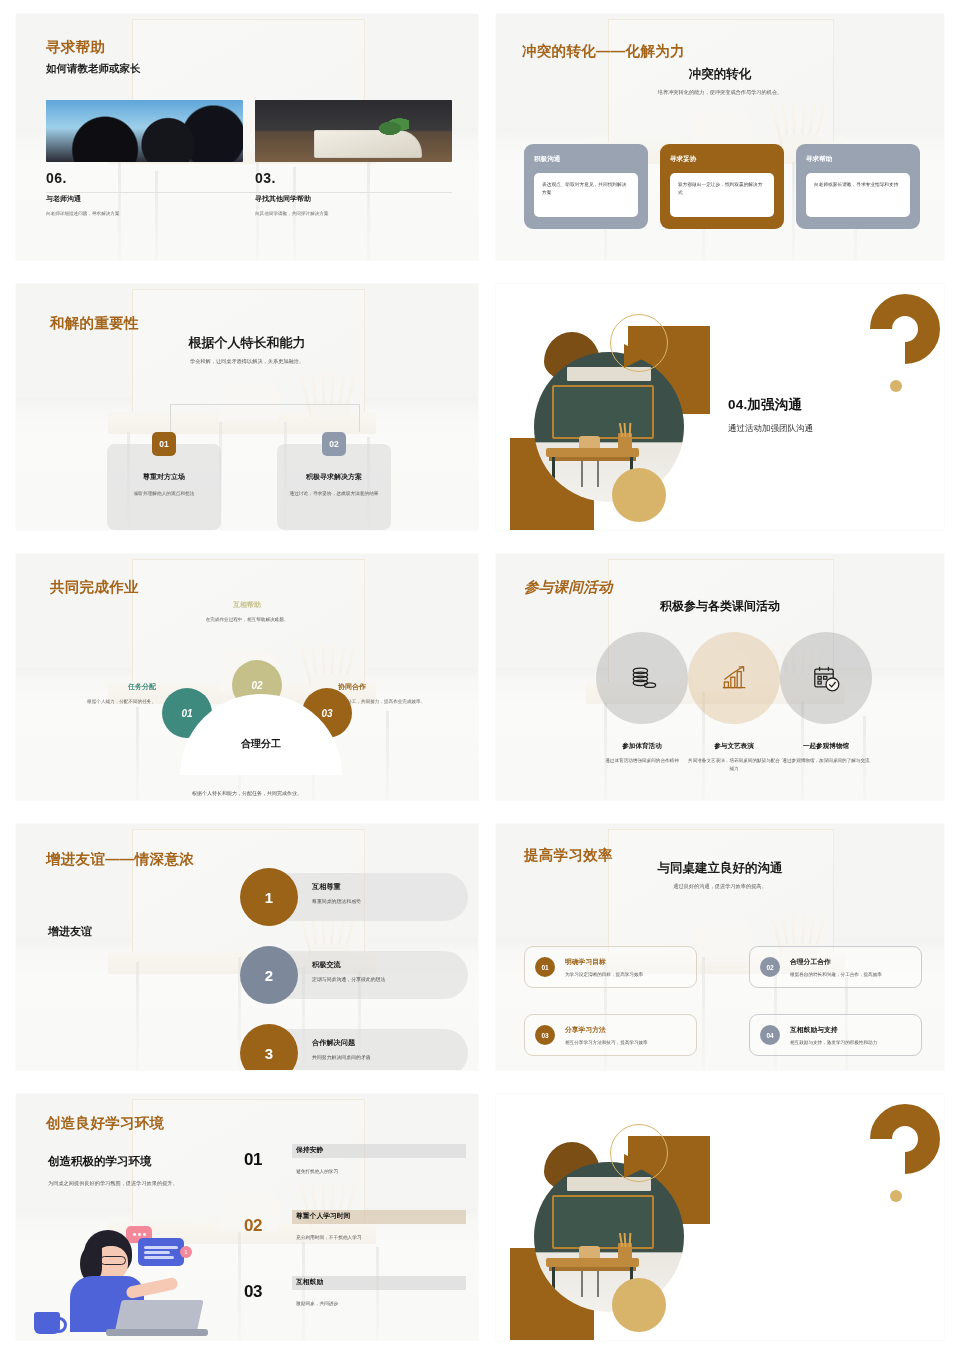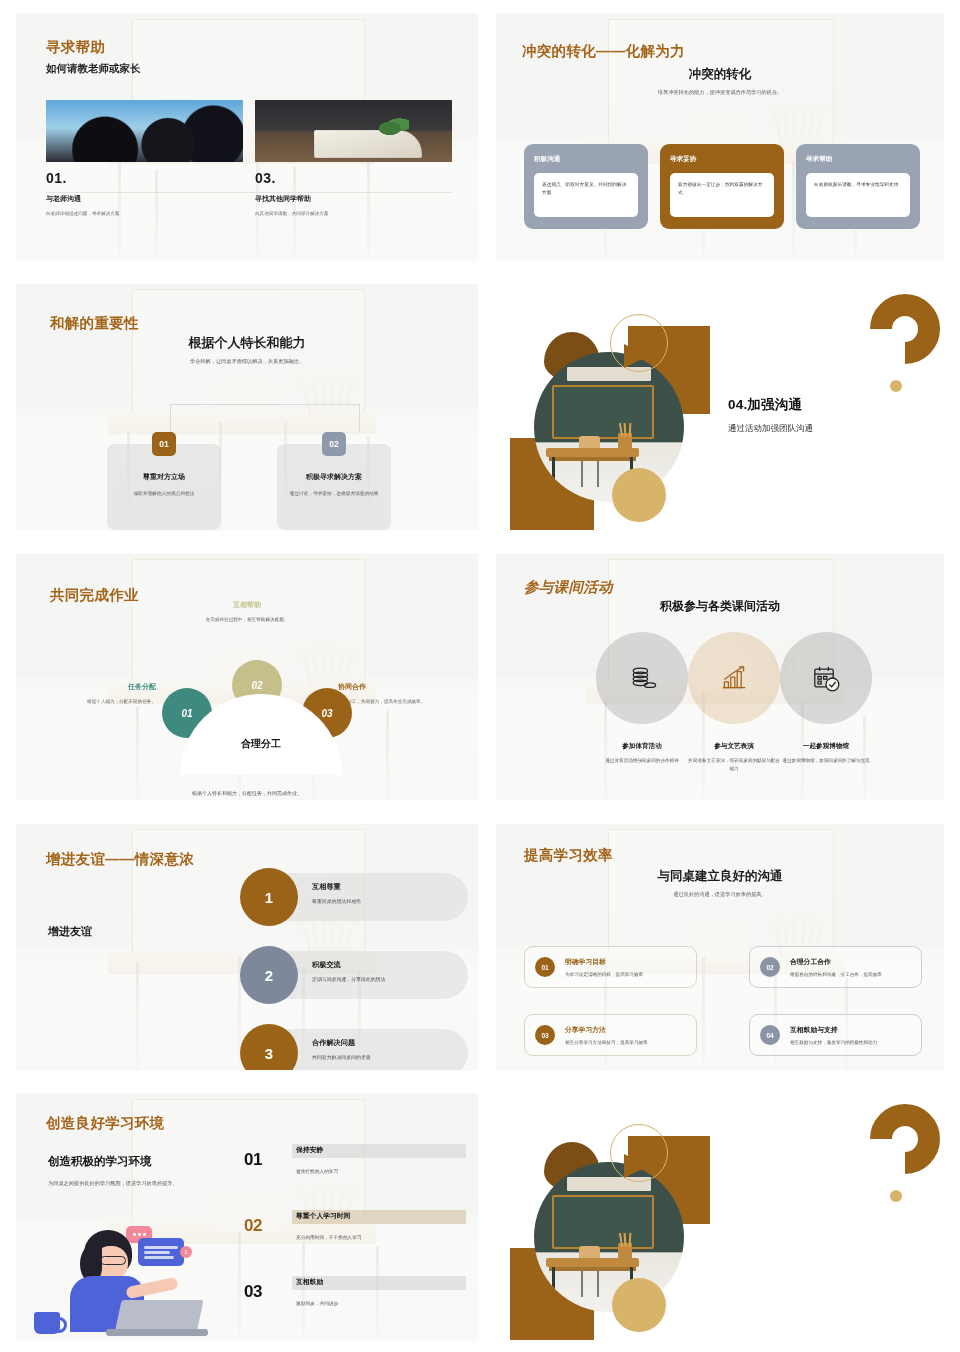--- a/index.html
+++ b/index.html
@@ -187,21 +187,21 @@
   .h-arc { position:absolute; right:4px; top:10px; width:70px; height:70px; }
   .h-arc::before { content:""; position:absolute; inset:0; border-radius:50%;
             border:22px solid #9A6318; clip-path: polygon(0 0, 100% 0, 100% 100%, 50% 100%, 50% 50%, 0 50%); }
   .h-dot { position:absolute; right:42px; top:96px; width:12px; height:12px;
             border-radius:50%; background:#d7b46a; }
   .hero-text { position:absolute; left: 232px; top: 112px; }
   .hero-h { font-size: 13.5px; font-weight: 700; color: #111; letter-spacing: .2px; }
   .hero-s { font-size: 8.5px; color: #2f2f2f; margin-top: 9px; }
 
   
-  .s5 .slide-title { left: 34px; top: 32px; text-align: center; }
+  .s5 .slide-title { left: 34px; top: 24px; text-align: center; }
   .s5-stage { position: absolute; left: 0; right: 0; top: 38px; height: 200px; }
   .lbl { position: absolute; width: 118px; }
   .lbl-t { font-size: 7px; font-weight: 700; }
   .lbl-d { font-size: 4.6px; color: #5a5a5a; margin-top: 6px; line-height: 1.6; }
   .lbl-top { left: 50%; transform: translateX(-50%); top: 8px; text-align: center; }
   .lbl-top .lbl-t { color: #c5c08a; }
   .lbl-left { left: 22px; top: 90px; text-align: right; }
   .lbl-left .lbl-t { color: #3E8A7E; }
   .lbl-right { right: 22px; top: 90px; text-align: left; }
   .lbl-right .lbl-t { color: #9A6318; }
@@ -244,21 +244,21 @@
              color: #fff; font-size: 15px; font-weight: 700; display: flex;
              align-items: center; justify-content: center; z-index: 2; }
   .s7-ball.o { background: #9A6318; }
   .s7-ball.b { background: #7d899b; }
   .s7-txt { position: absolute; left: 72px; top: 14px; z-index: 2; }
   .s7-t { font-size: 7.2px; font-weight: 700; color: #171717; }
   .s7-d { font-size: 4.9px; color: #4d4d4d; margin-top: 6px; }
 
   
   .s8 .slide-title { left: 28px; top: 22px; }
-  .s8-center { position: absolute; left: 50%; transform: translateX(-50%); top: 44px; width: 260px; }
+  .s8-center { position: absolute; left: 50%; transform: translateX(-50%); top: 36px; width: 260px; }
   .s8-center .ctr-head { font-size: 12.5px; }
   .s8-grid { position: absolute; left: 28px; right: 22px; top: 122px;
              display: grid; grid-template-columns: 1fr 1fr; gap: 26px 52px; }
   .s8-card { border: 1px solid #dcd4c6; border-radius: 9px; padding: 10px 10px;
              display: flex; align-items: center; gap: 10px; min-height: 40px;
              background: rgba(255,255,255,.35); }
   .s8-card.alt { border-color: #c9ccd2; }
   .s8-n { width: 20px; height: 20px; border-radius: 50%; flex: 0 0 20px;
           color: #fff; font-size: 6.5px; font-weight: 700;
           display: flex; align-items: center; justify-content: center; }
@@ -334,21 +334,21 @@
       <span style="left:76%;height:40%"></span>
     </div>
     <div class="bg-wash"></div>
 
     <div class="slide-title">寻求帮助</div>
     <div class="s1-sub">如何请教老师或家长</div>
 
     <div class="s1-cards">
       <div class="s1-card">
         <div class="s1-img img-grad1"></div>
-        <div class="s1-num">01.</div>
+        <div class="s1-num">06.</div>
         <div class="s1-t">与老师沟通</div>
         <div class="s1-d">向老师详细描述问题，寻求解决方案</div>
       </div>
       <div class="s1-card">
         <div class="s1-img img-grad3">
             <span class="sprout"></span>
           </div>
         <div class="s1-num">03.</div>
         <div class="s1-t">寻找其他同学帮助</div>
         <div class="s1-d">向其他同学请教，共同探讨解决方案</div>

